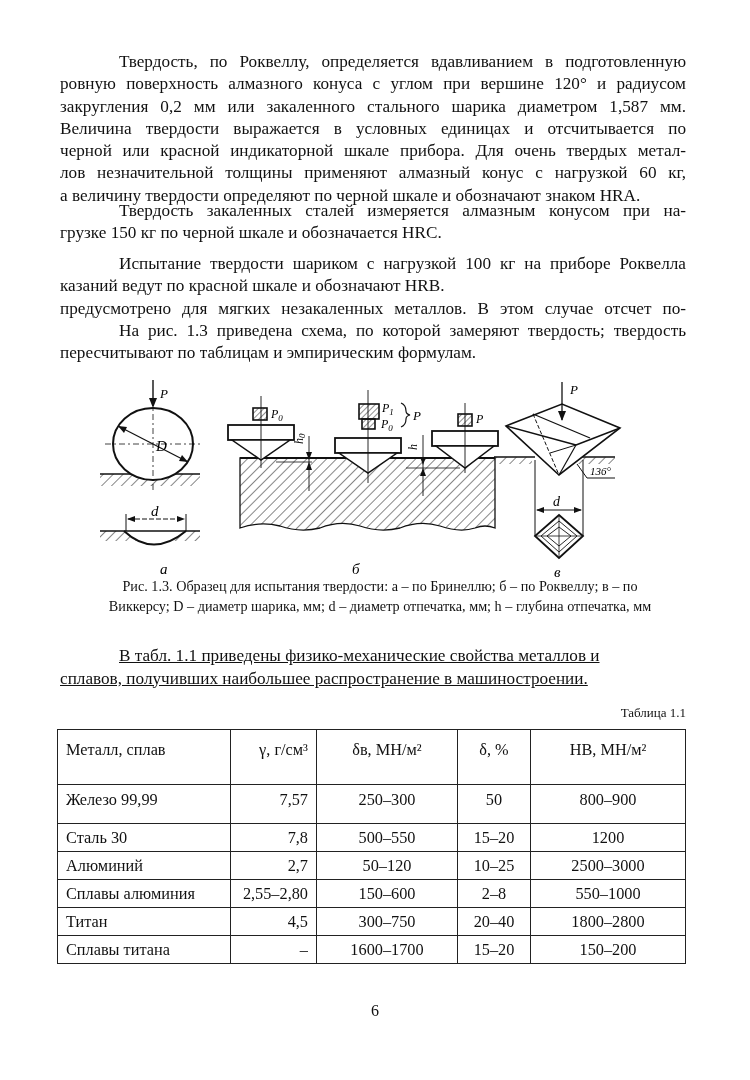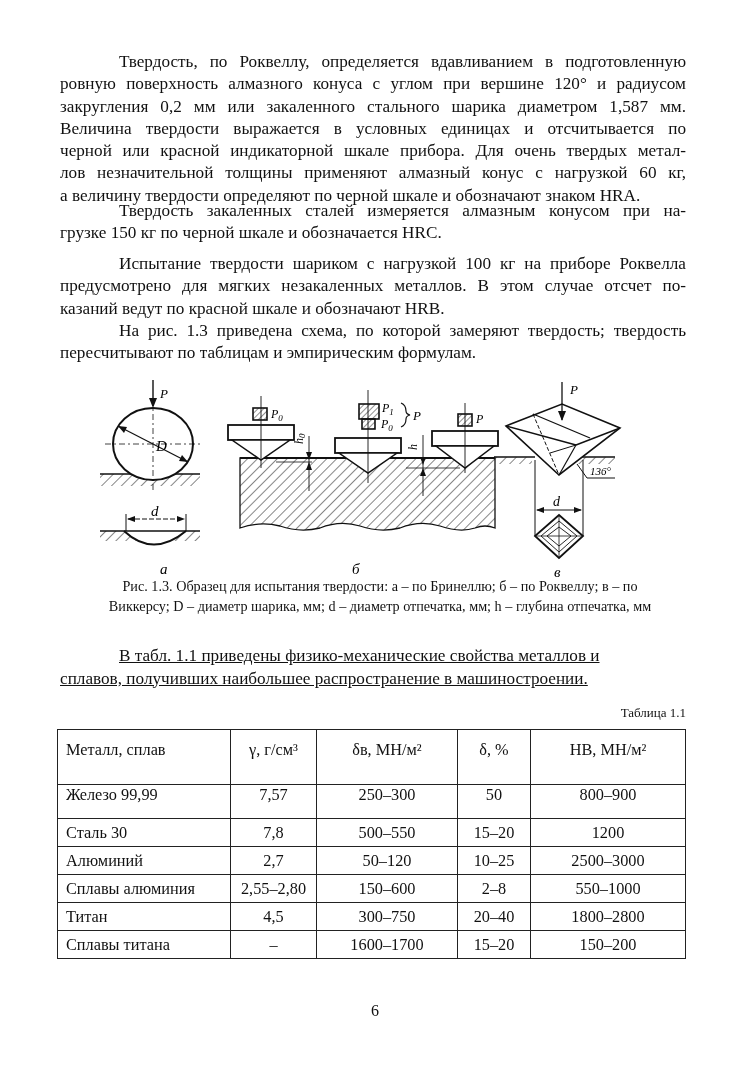--- a/index.html
+++ b/index.html
@@ -14,23 +14,23 @@
   .caption { position:absolute; left:60px; width:640px; top:576px; font-size:14.2px; line-height:20px; text-align:center; }
   .caption .cline { display:block; white-space:nowrap; }
   .intro { position:absolute; left:60px; width:626px; top:645px; font-size:17.2px; line-height:22.5px; }
   .intro .line { display:block; white-space:nowrap;text-decoration:underline; }
   .intro .indent { padding-left:59px; }
   .table-label { position:absolute; right:64px; top:705px; font-size:13px; }
   table.props { position:absolute; left:57px; top:729px; width:629px; border-collapse:collapse; font-size:16.3px; }
   table.props td, table.props th { border:1.3px solid #222; padding:0 8px; font-weight:normal; }
   table.props th { height:44px; vertical-align:top; padding-top:10px; }
   table.props td { height:27px; }
-  table.props tr.r0 td { height:33px; vertical-align:top; }
+  table.props tr.r0 td { height:33px; vertical-align:top; padding-top:5px; }
   table.props .c0 { text-align:left; width:156px; }
-  table.props .c1 { text-align:center; width:69px; }
+  table.props .c1 { text-align:right; width:69px; }
   table.props .c2 { text-align:center; width:124px; }
   table.props .c3 { text-align:center; width:56px; }
   table.props .c4 { text-align:center; }
   .page-num { position:absolute; left:0; width:750px; top:1002px; text-align:center; font-size:16px; }
 </style>
 </head>
 <body>
 
 <div class="para" style="top:51px;">
   <span class="line indent">Твердость, по Роквеллу, определяется вдавливанием в подготовленную</span>
@@ -42,22 +42,22 @@
   <span class="line last">а величину твердости определяют по черной шкале и обозначают знаком HRA.</span>
 </div>
 
 <div class="para" style="top:200px;">
   <span class="line indent">Твердость закаленных сталей измеряется алмазным конусом при на-</span>
   <span class="line last">грузке 150 кг по черной шкале и обозначается HRC.</span>
 </div>
 
 <div class="para" style="top:253px;">
   <span class="line indent">Испытание твердости шариком с нагрузкой 100 кг на приборе Роквелла</span>
+  <span class="line last">казаний ведут по красной шкале и обозначают HRB.</span>
   <span class="line">предусмотрено для мягких незакаленных металлов. В этом случае отсчет по-</span>
-  <span class="line last">казаний ведут по красной шкале и обозначают HRB.</span>
 </div>
 
 <div class="para" style="top:320px;">
   <span class="line indent">На рис. 1.3 приведена схема, по которой замеряют твердость; твердость</span>
   <span class="line last">пересчитывают по таблицам и эмпирическим формулам.</span>
 </div>
 
 <div class="figure">
   <svg width="600" height="200" viewBox="0 0 600 200">
     <defs>

